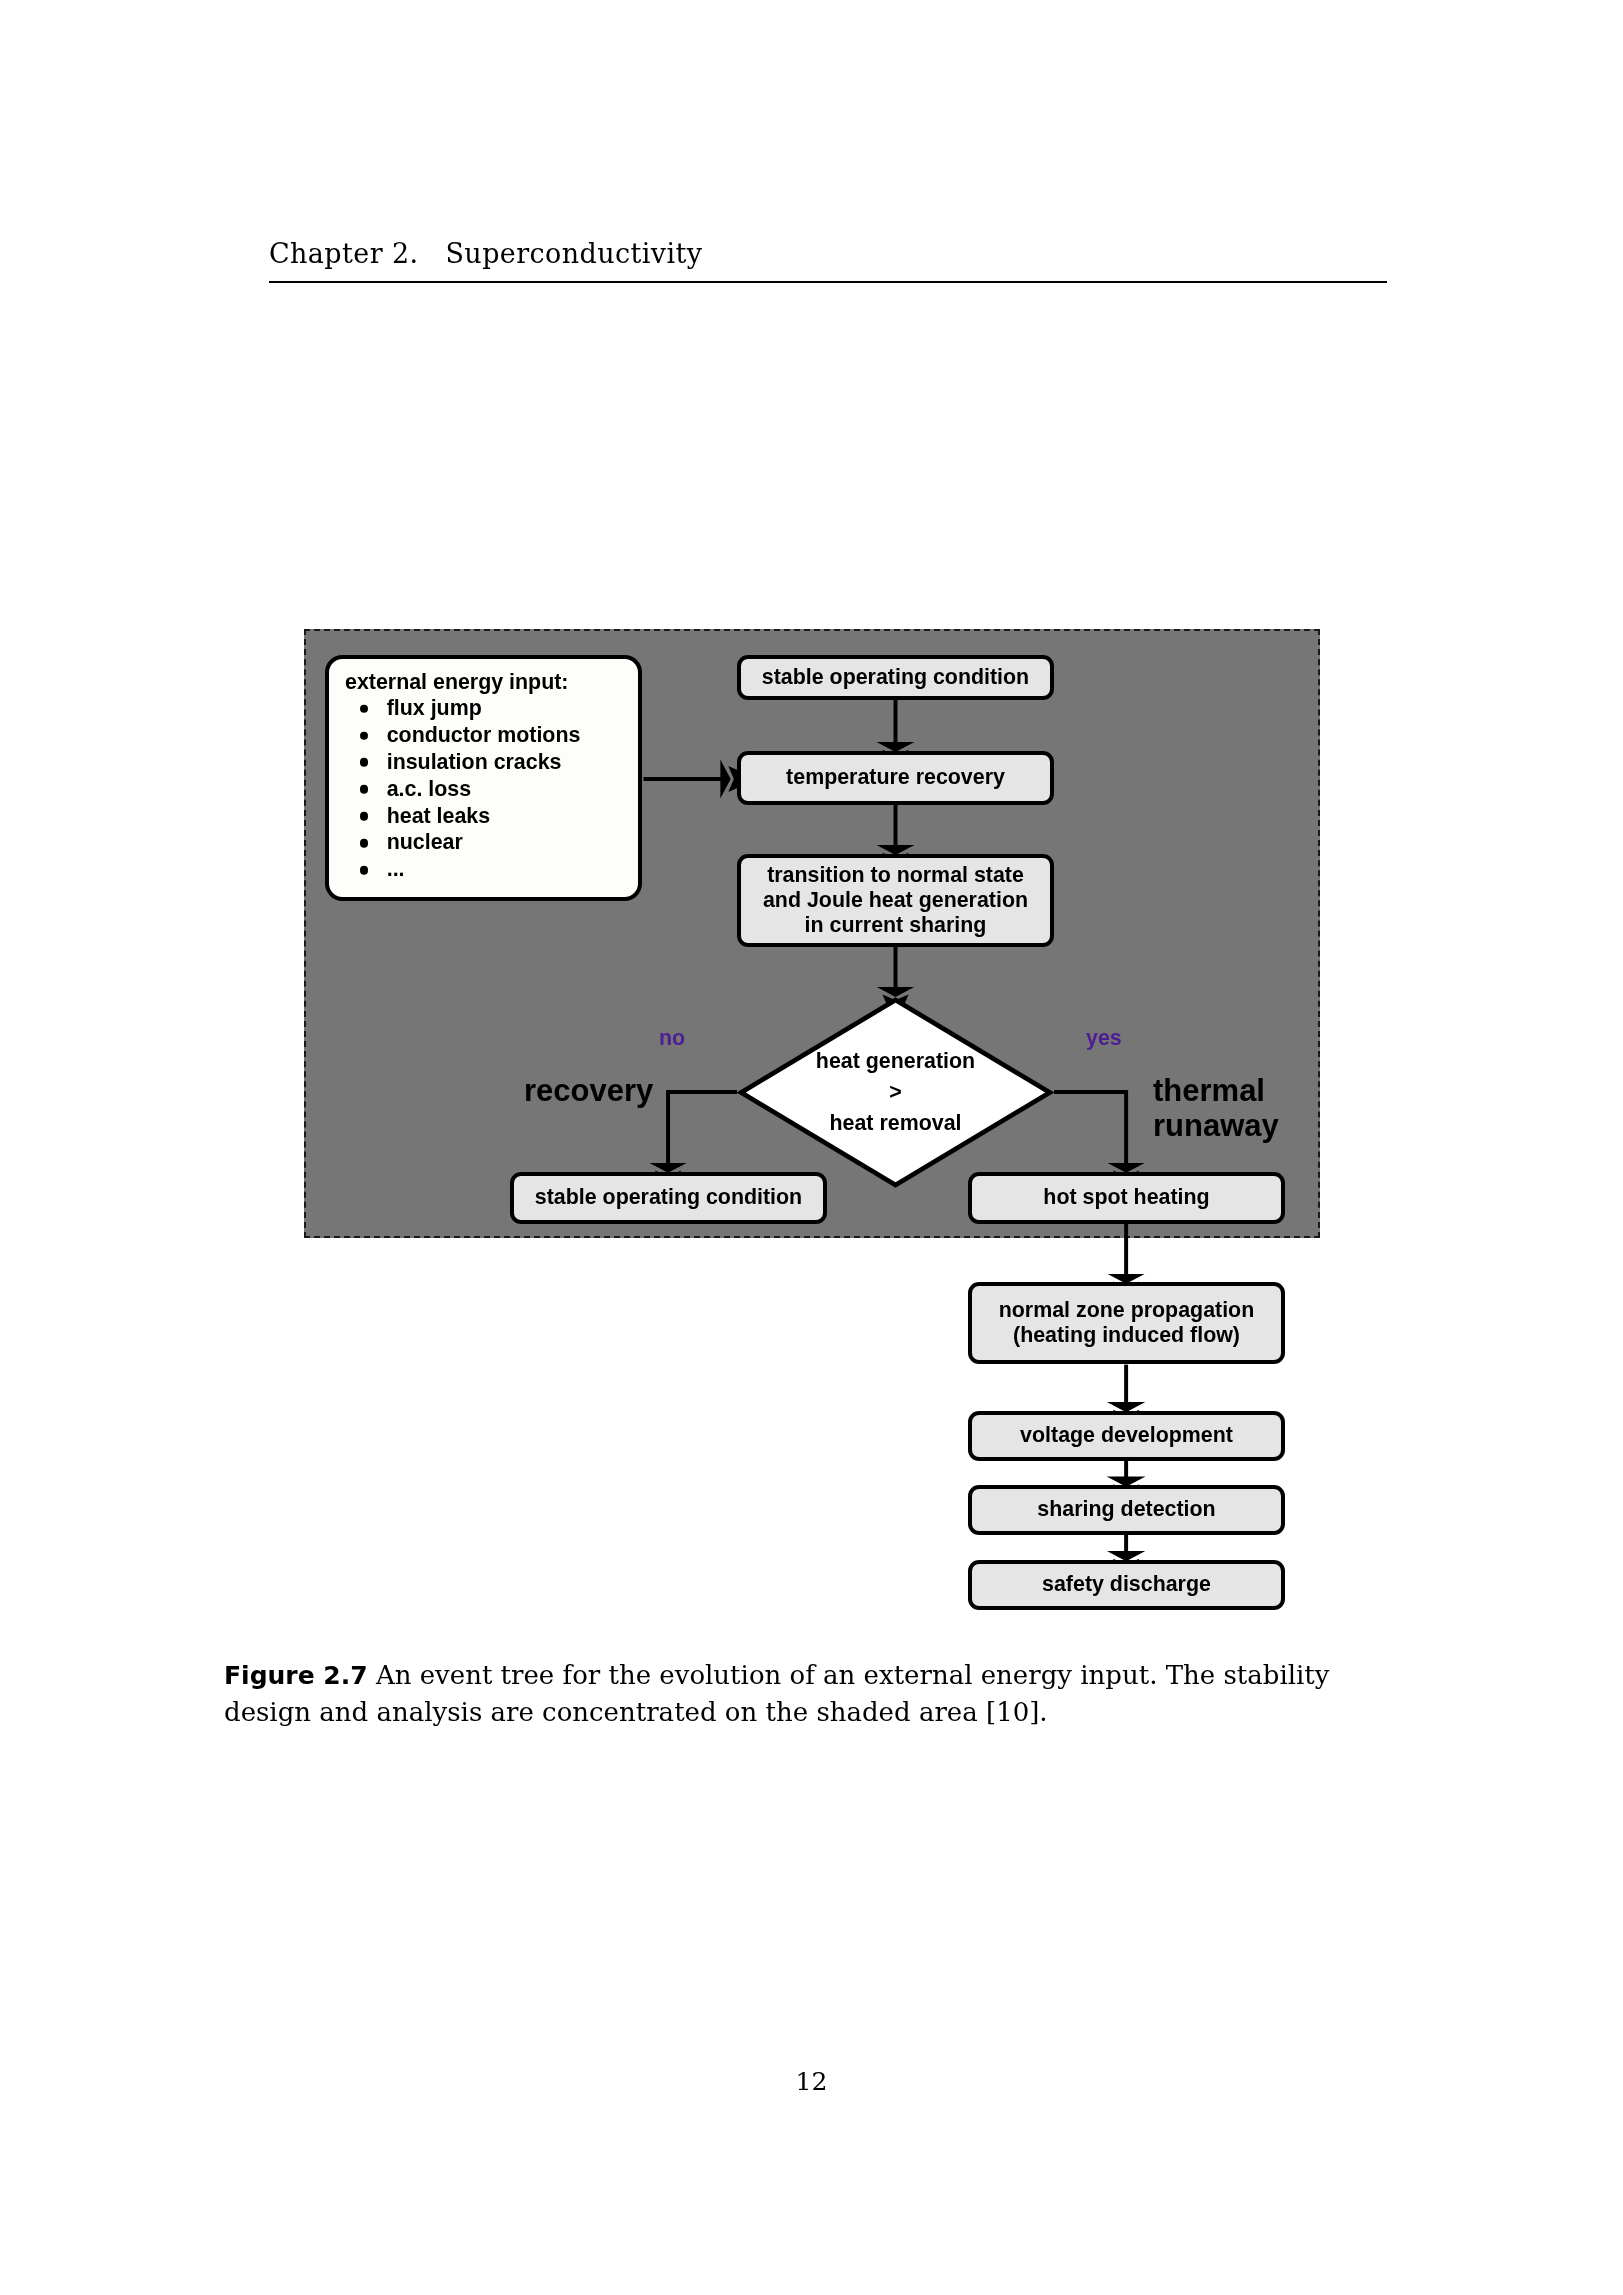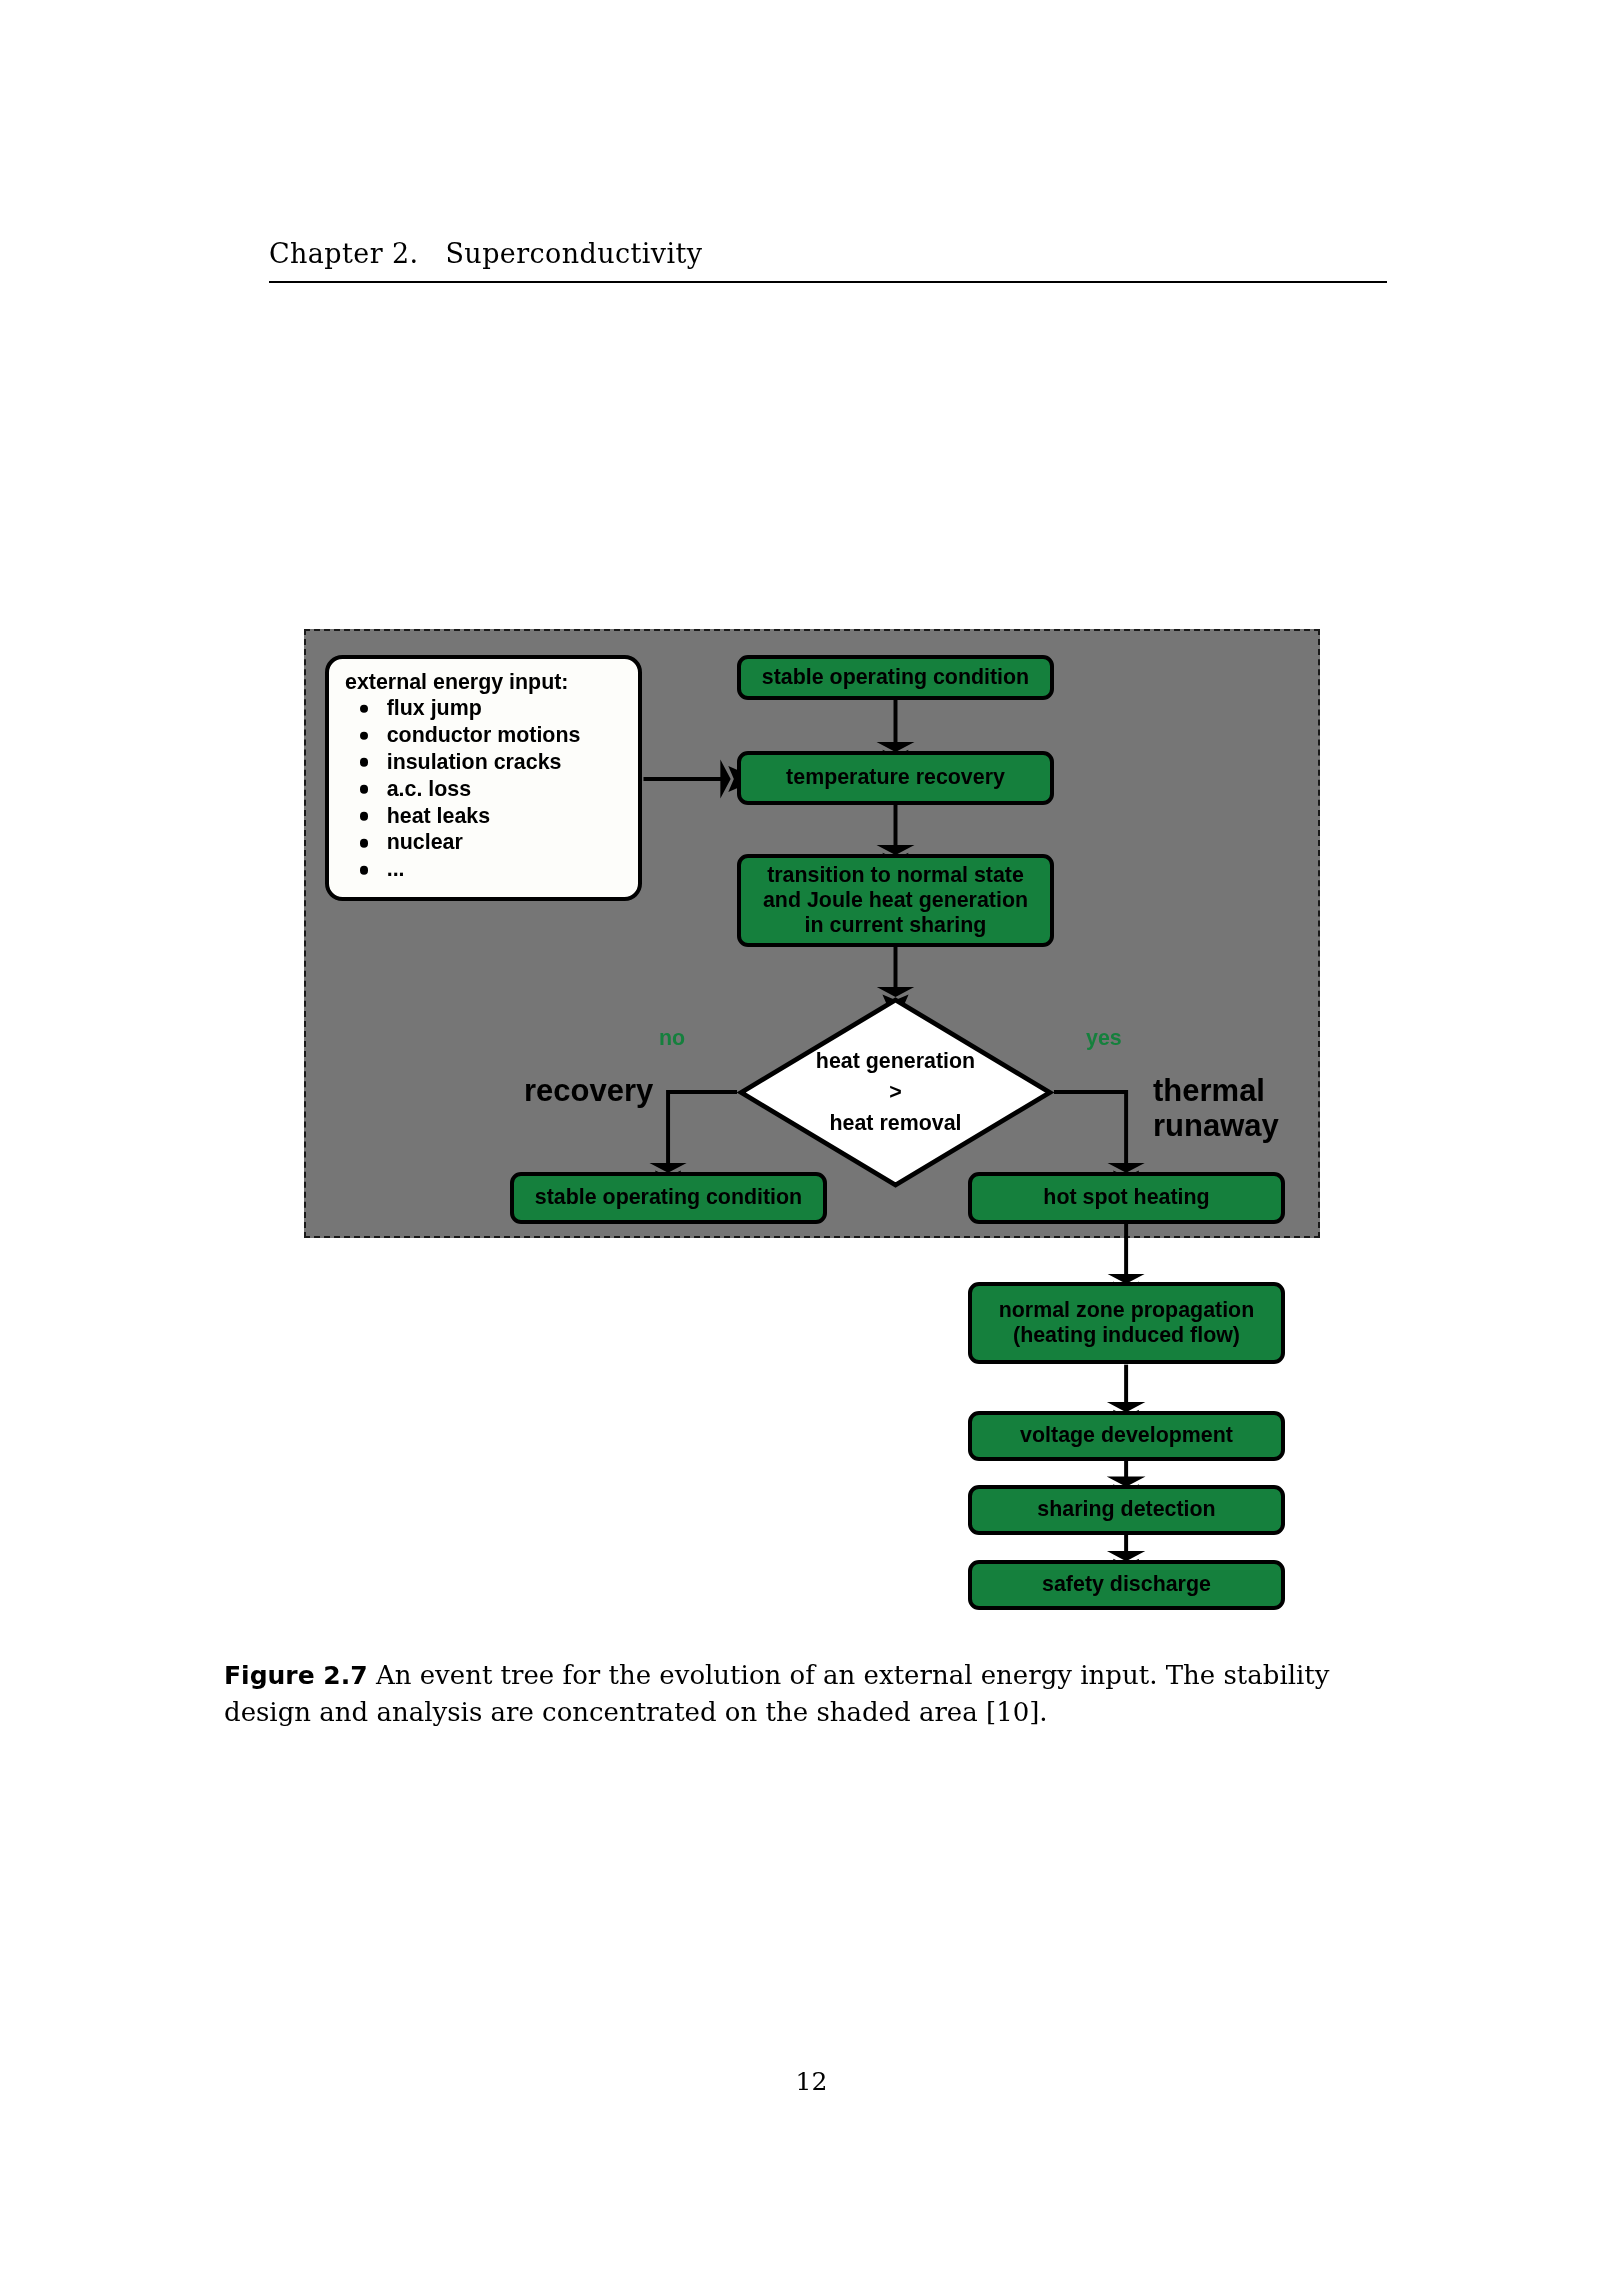--- a/index.html
+++ b/index.html
@@ -58,21 +58,21 @@
     width: 1016px;
     height: 609px;
     background: #767676;
     border: 2.4px dashed #1a1a1a;
     box-sizing: border-box;
   }
 
   
   .node {
     position: absolute;
-    background: #15803d;
+    background: #e5e5e5;
     border: 4px solid #000000;
     border-radius: 11px;
     box-sizing: border-box;
     display: flex;
     align-items: center;
     justify-content: flex-end;
     text-align: center;
     font-family: "Liberation Sans", sans-serif;
     font-weight: bold;
     font-size: 21.4px;
@@ -140,21 +140,21 @@
     text-align: center;
     pointer-events: none;
   }
 
   
   .branch-label {
     position: absolute;
     font-family: "Liberation Sans", sans-serif;
     font-weight: bold;
     font-size: 21.4px;
-    color: #15803d;
+    color: #4c1d95;
     white-space: nowrap;
   }
   .big-label {
     position: absolute;
     font-family: "Liberation Sans", sans-serif;
     font-weight: bold;
     font-size: 31px;
     line-height: 1.12;
     color: #000;
     text-align: left;

